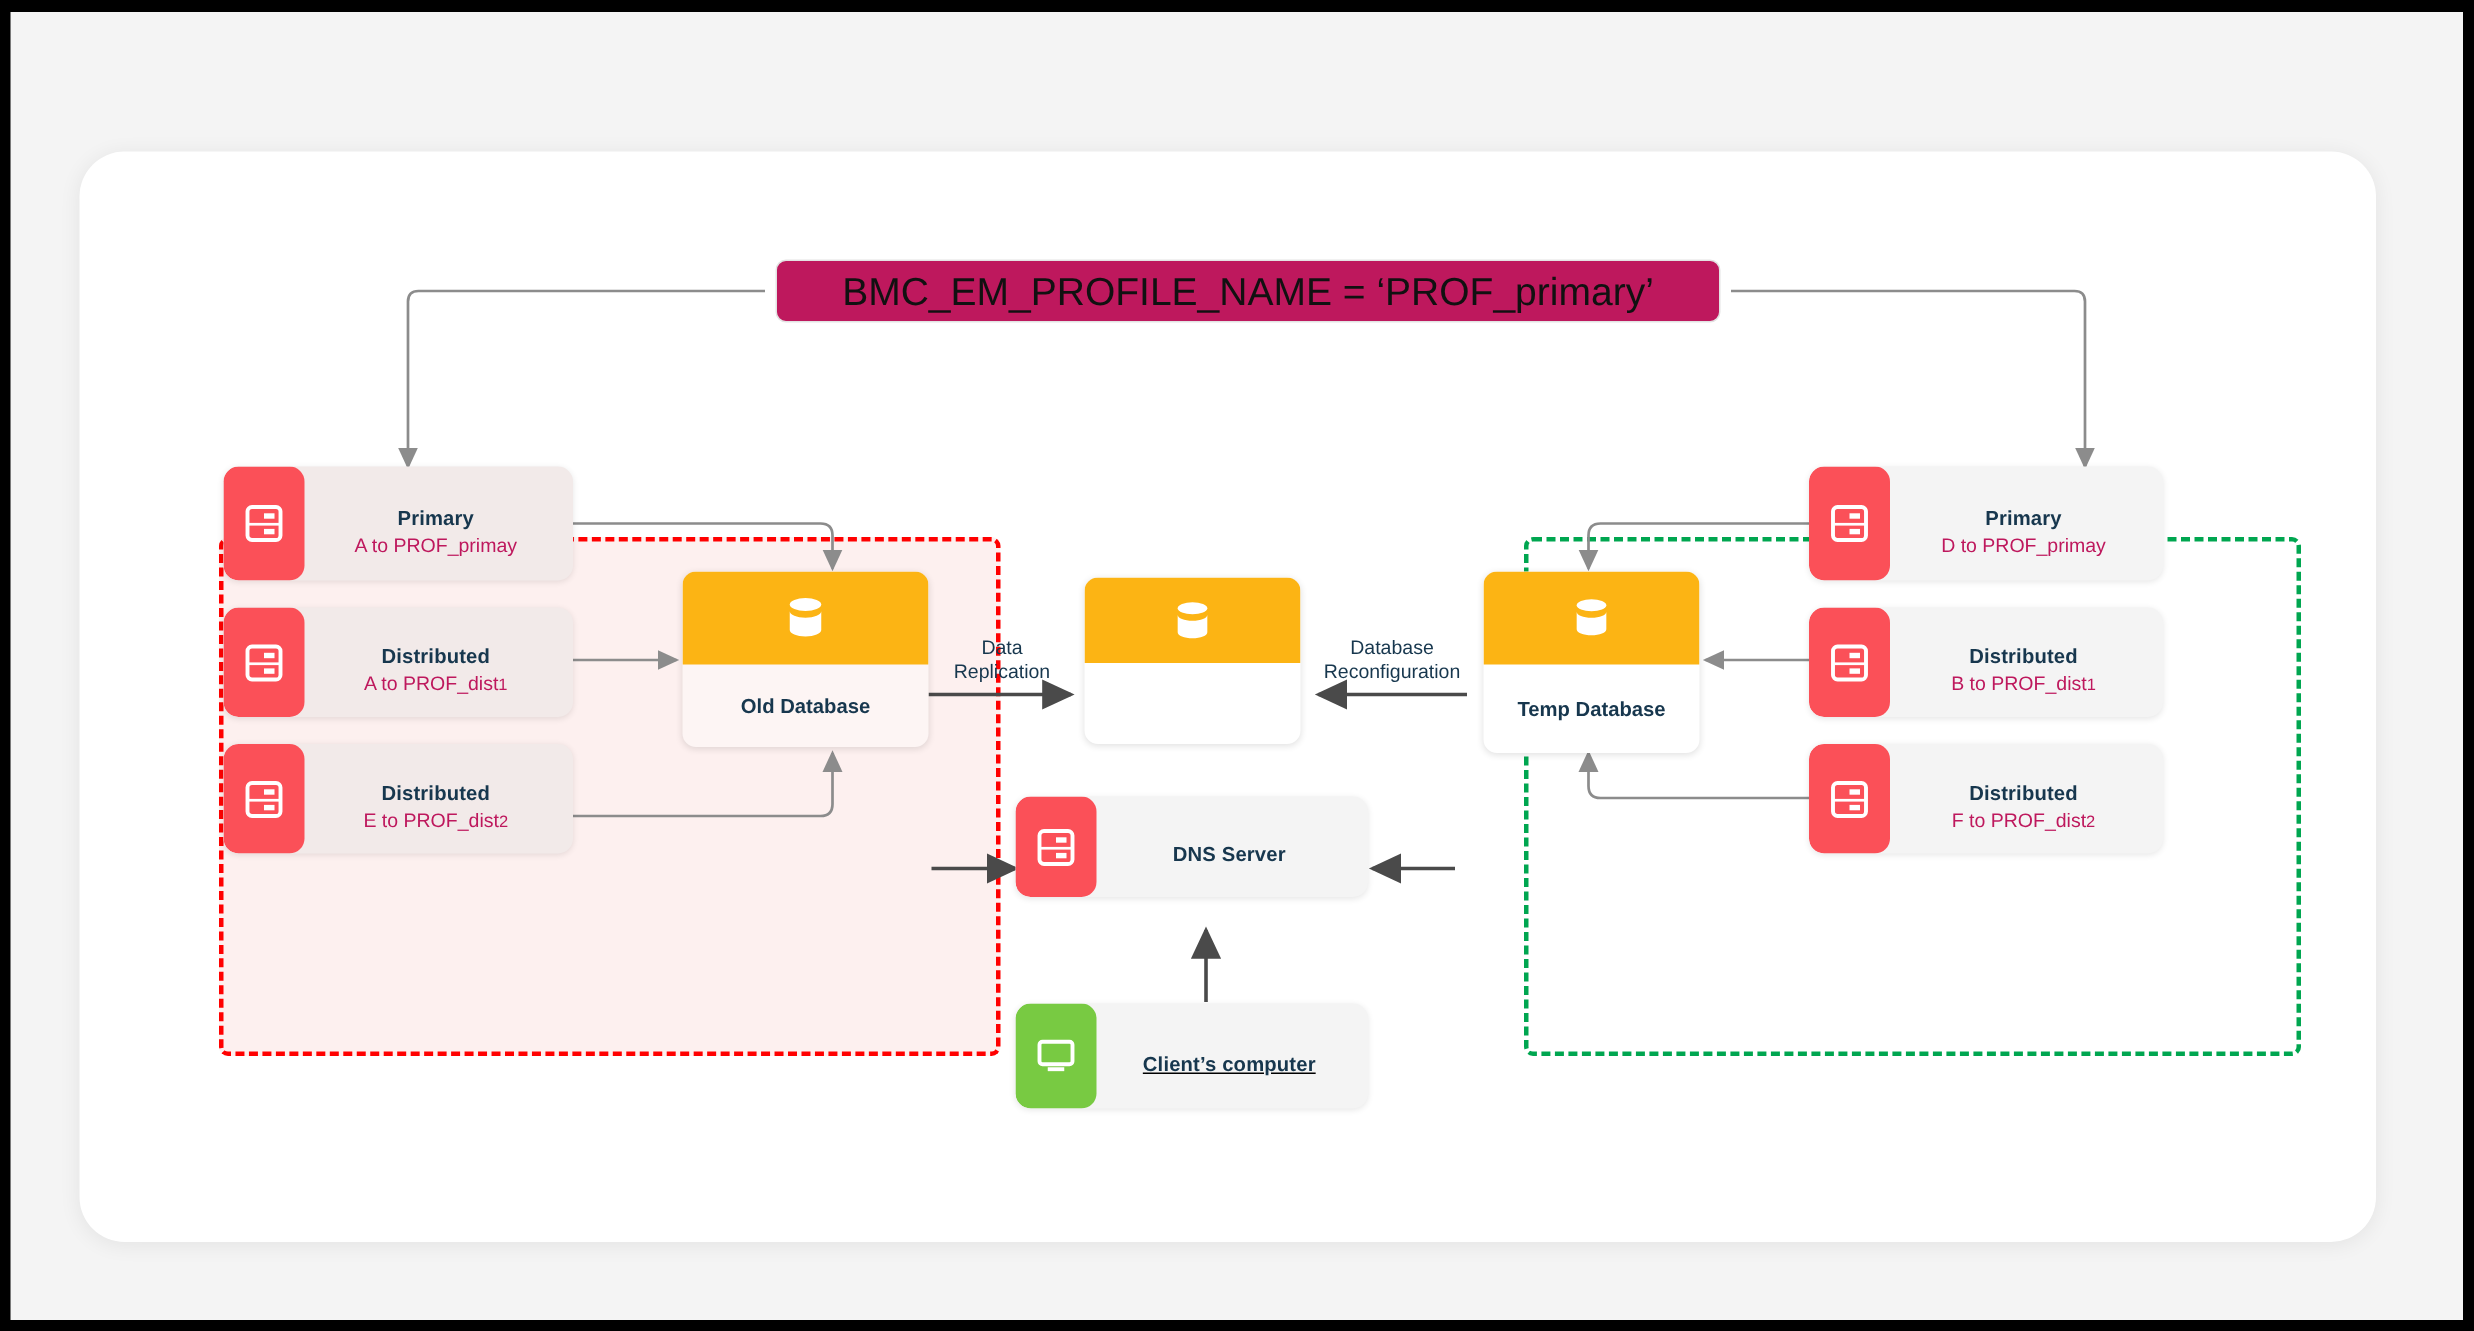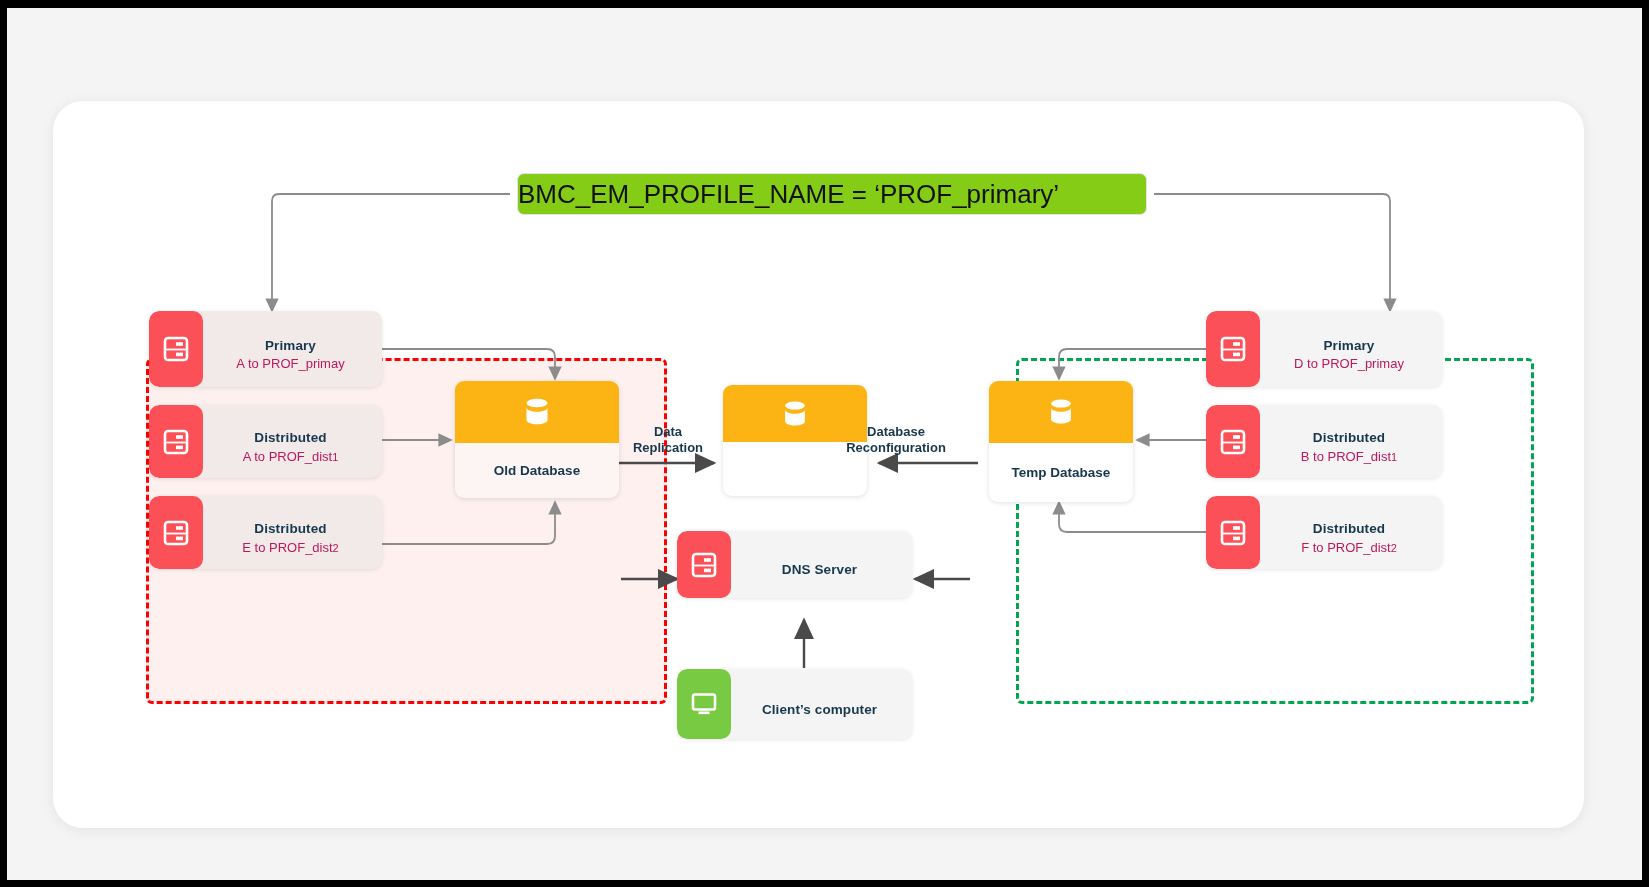--- a/index.html
+++ b/index.html
@@ -100,32 +100,32 @@
     align-items: center; justify-content: center;
     font-size: 13.5px; font-weight: bold; color: #17374e;
     line-height: 1.3; text-align: center;
   }
 
   
   #profile-pill {
     position: absolute;
     left: 510px; top: 165px;
     width: 630px; height: 42px;
-    background: #84cc16;
+    background: #be185d;
     border: 1px solid #e3e3e3;
     border-radius: 7px;
-    display: flex; align-items: center; justify-content: flex-start;
+    display: flex; align-items: center; justify-content: center;
     font-size: 26px; color: #111111;
     white-space: nowrap;
   }
 
   
   .edge-label {
     position: absolute;
-    font-size: 13px; font-weight: bold; color: #17374e;
+    font-size: 13px; font-weight: normal; color: #17374e;
     text-align: center; line-height: 1.25;
     white-space: nowrap;
   }
 </style>
 </head>
 <body>
 
 <div id="frame">
   <div id="card">
 
@@ -302,40 +302,40 @@
     <span class="lbl">
       <span>Temp Database</span>
     </span>
   </div>
 
   <div class="edge-label" style="left:606px; top:416px; width:110px;">
     <div>Data</div>
     <div>Replication</div>
   </div>
 
-  <div class="edge-label" style="left:830px; top:416px; width:118px;">
+  <div class="edge-label" style="left:862px; top:416px; width:118px;">
     <div>Database</div>
     <div>Reconfiguration</div>
   </div>
 
   <div class="node" style="left:670px; top:523px; width:235px; height:67px;">
     <span class="chip">
       <svg width="26" height="30" viewBox="0 0 26 30">
         <rect x="2" y="4" width="22" height="22" rx="3" fill="none" stroke="#ffffff" stroke-width="2.6"></rect>
         <rect x="2" y="14.6" width="22" height="1.8" fill="#ffffff"></rect>
         <rect x="13" y="8.2" width="7" height="3.6" fill="#ffffff"></rect>
         <rect x="13" y="18.6" width="7" height="3.6" fill="#ffffff"></rect>
       </svg>
     </span>
     <span class="body">
       <span class="n-title">DNS Server</span>
     </span>
   </div>
 
-  <div class="node" style="left:670px; top:661px; width:235px; height:70px;">
+  <div class="node" style="left:670px; top:661px; width:235px; height:70px;text-decoration:underline;">
     <span class="chip green">
       <svg width="28" height="28" viewBox="0 0 28 28">
         <rect x="3" y="4.5" width="22" height="15" rx="2" fill="none" stroke="#ffffff" stroke-width="2.6"></rect>
         <rect x="8.5" y="21.5" width="11" height="2.6" fill="#ffffff"></rect>
       </svg>
     </span>
     <span class="body">
       <span class="n-title">Client’s computer</span>
     </span>
   </div>

